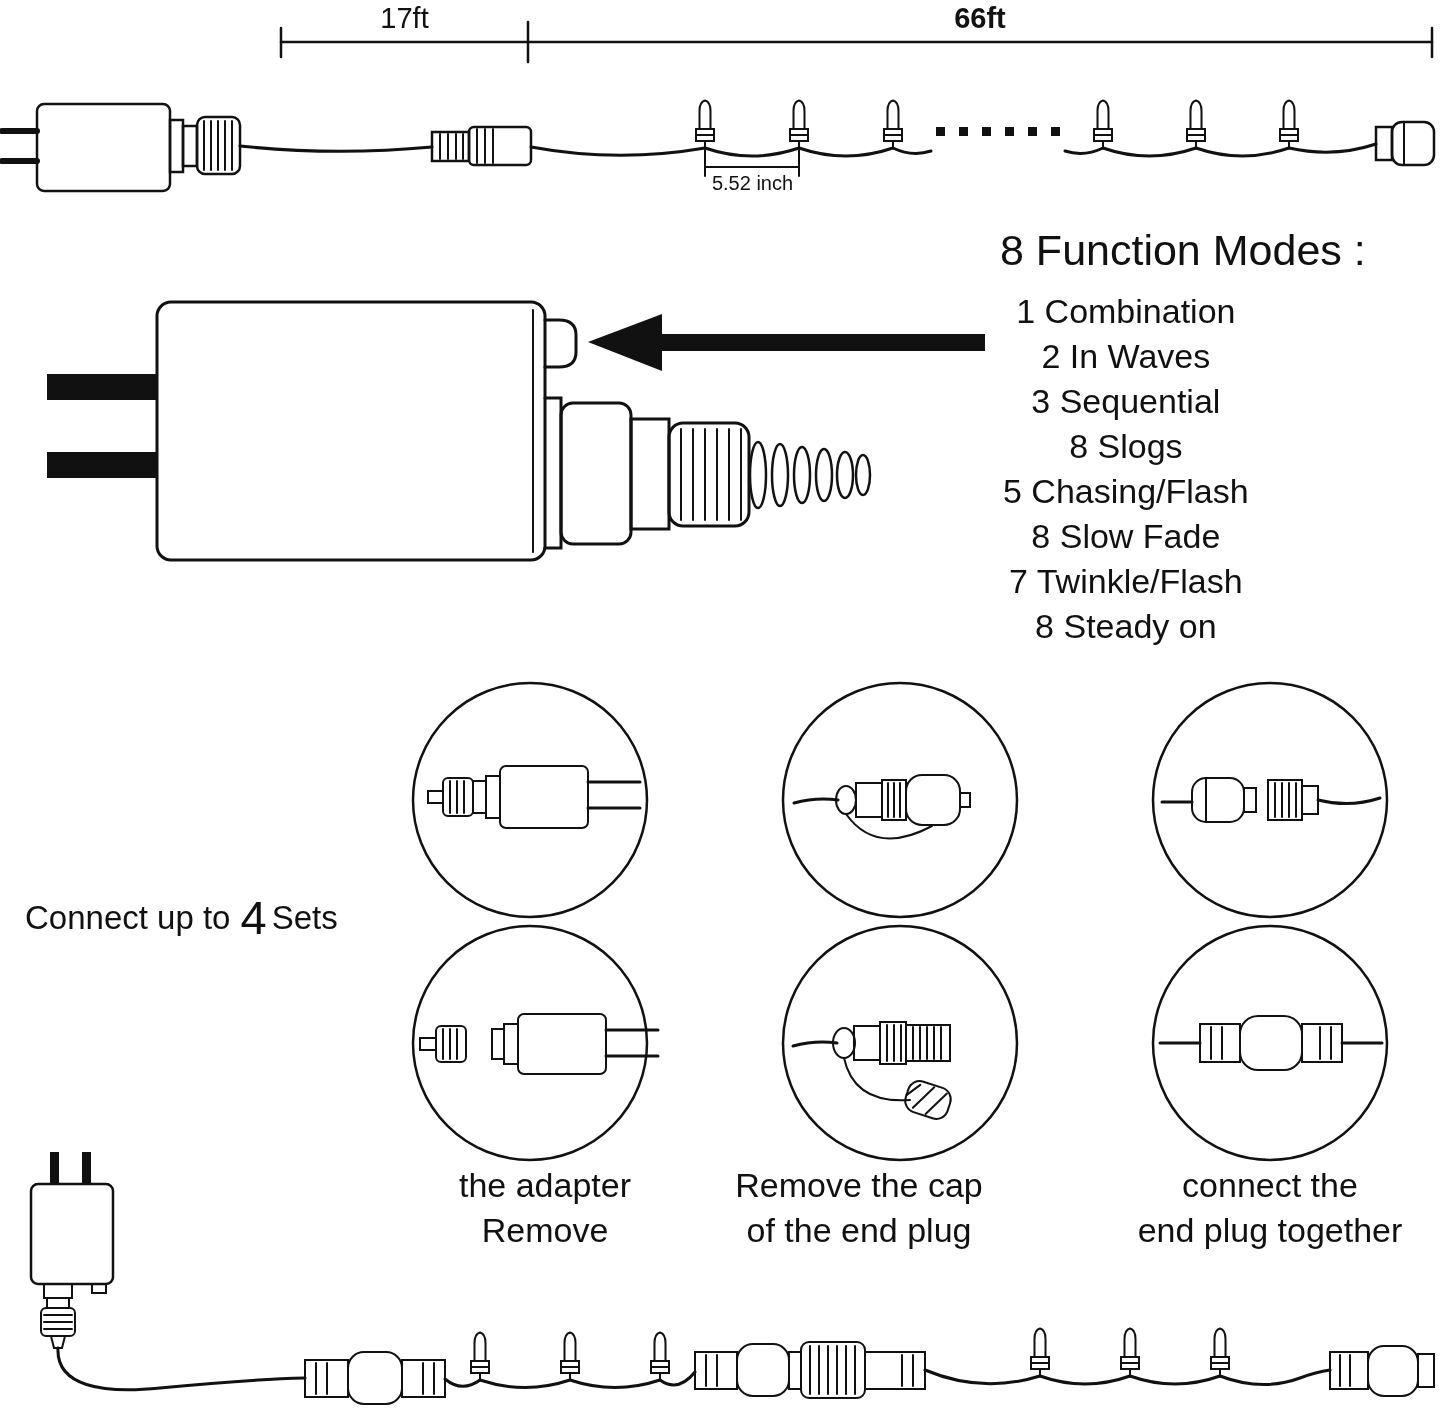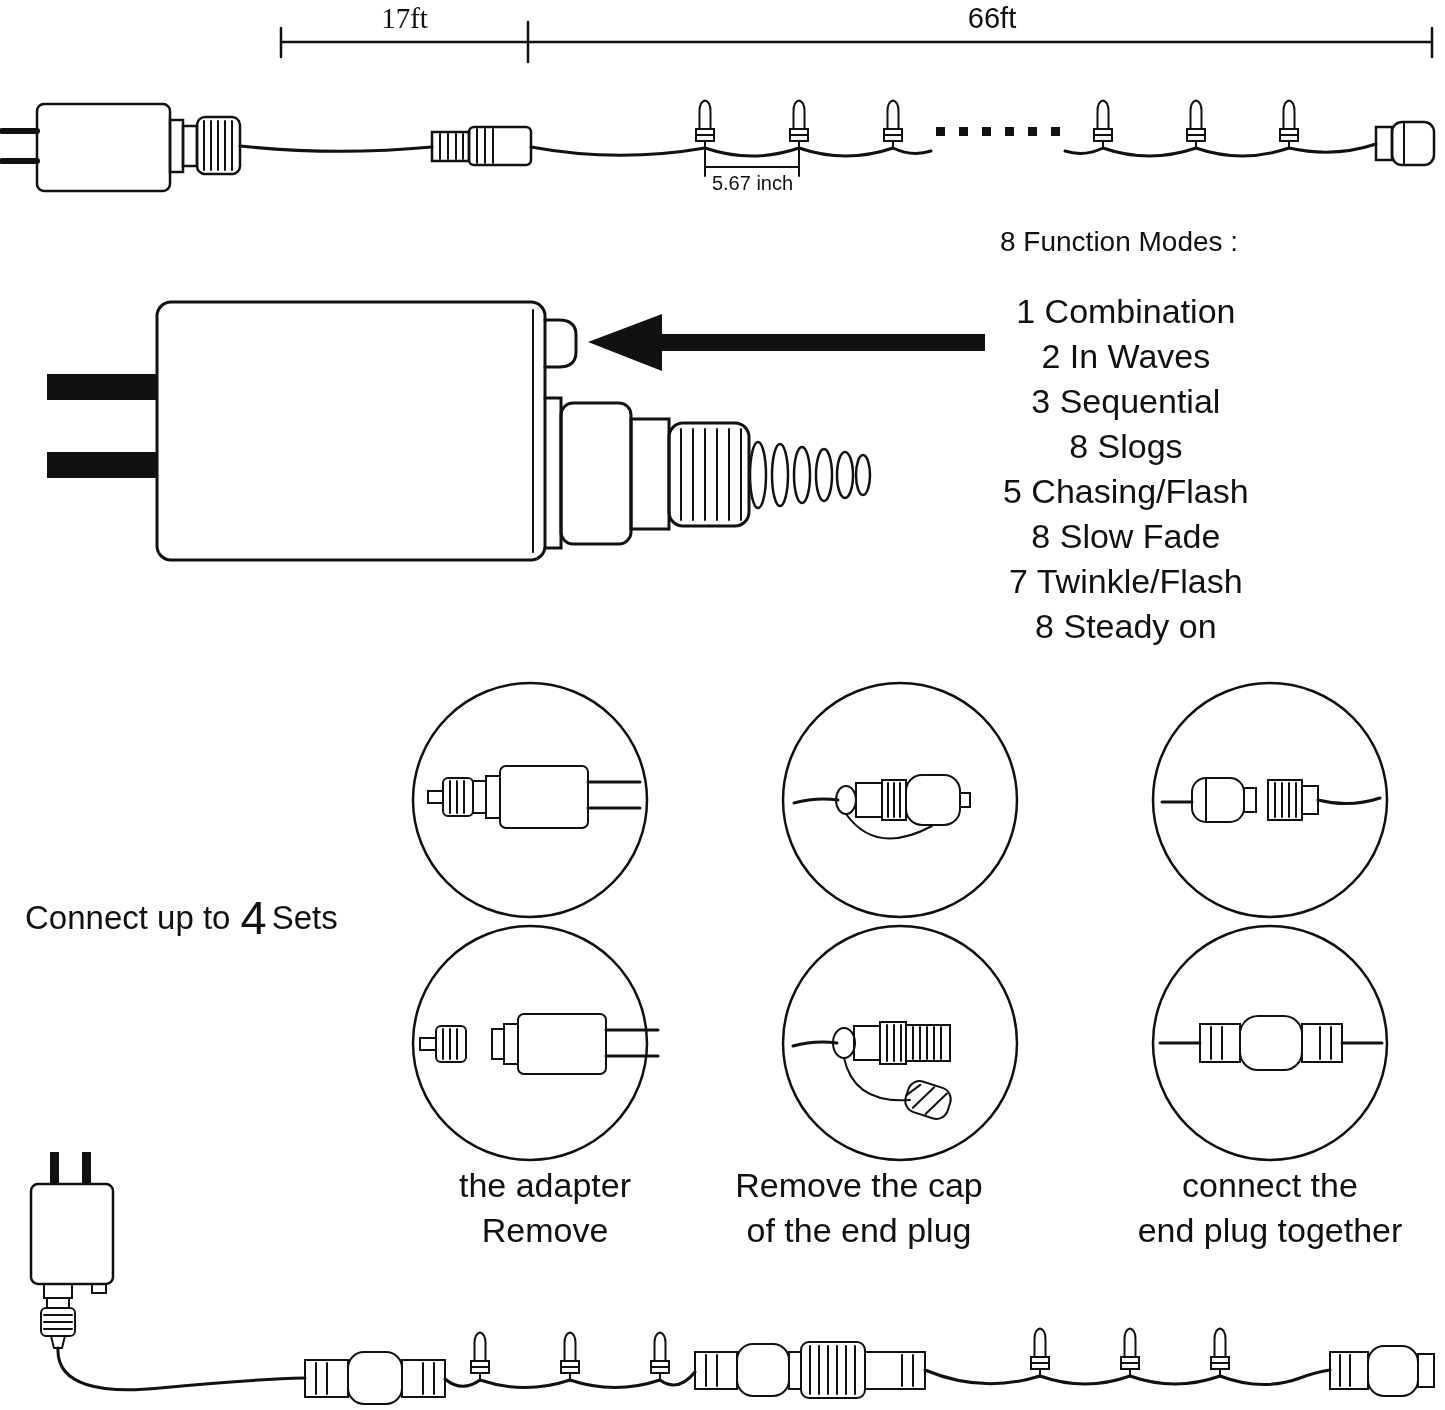--- a/index.html
+++ b/index.html
@@ -4,21 +4,21 @@
 <style>
   html,body{margin:0;padding:0;background:#ffffff;}
   .page{
     position:relative;width:1445px;height:1410px;background:#ffffff;
     font-family:"Liberation Sans",sans-serif;color:#111111;overflow:hidden;
   }
   .abs{position:absolute;}
   svg{display:block;}
   .dim-label{position:absolute;top:2px;font-size:29px;text-align:center;color:#111;}
   .spacing-label{position:absolute;left:690px;top:172px;width:125px;font-size:20px;text-align:center;color:#111;}
-  .modes-title{position:absolute;left:1000px;top:226px;font-size:28px;color:#111;white-space:nowrap;}
+  .modes-title{position:absolute;left:1000px;top:226px;font-size:43px;color:#111;white-space:nowrap;}
   .modes-list{position:absolute;left:1003px;top:289px;font-size:34px;line-height:45px;color:#111;text-align:center;}
   .connect-line{position:absolute;left:25px;top:890px;display:flex;align-items:center;font-size:33px;color:#111;white-space:nowrap;}
   .connect-line .big{font-size:47px;margin:0 5px 0 10px;}
   .caption{position:absolute;top:1163px;font-size:34px;line-height:45px;text-align:center;color:#111;}
   .caption.c1{left:395px;width:300px;}
   .caption.c2{left:684px;width:350px;}
   .caption.c3{left:1080px;width:380px;}
 </style>
 </head>
 <body>
@@ -285,25 +285,25 @@
       <use href="#bulb" x="1220" y="1376"></use>
 
       <rect x="1330" y="1352" width="38" height="37" stroke-width="2"></rect>
       <line x1="1340" y1="1355" x2="1340" y2="1386" stroke-width="2"></line>
       <line x1="1350" y1="1355" x2="1350" y2="1386" stroke-width="2"></line>
       <rect x="1368" y="1346" width="50" height="50" rx="16" stroke-width="2"></rect>
       <rect x="1418" y="1354" width="16" height="33" stroke-width="2"></rect>
     </g>
   </svg>
 
-  <div class="dim-label" style="left:281px;width:247px;font-family:Liberation Serif, serif;">17ft</div>
-
-  <div class="dim-label" style="left:540px;width:904px;">66ft</div>
-
-  <div class="spacing-label">5.67 inch</div>
+  <div class="dim-label" style="left:281px;width:247px;">17ft</div>
+
+  <div class="dim-label" style="left:528px;width:904px;font-weight:bold;">66ft</div>
+
+  <div class="spacing-label">5.52 inch</div>
 
   <div class="modes-title">8 Function Modes :</div>
 
   <div class="modes-list">
     <div>1 Combination</div>
     <div>2 In Waves</div>
     <div>3 Sequential</div>
     <div>8 Slogs</div>
     <div>5 Chasing/Flash</div>
     <div>8 Slow Fade</div>

